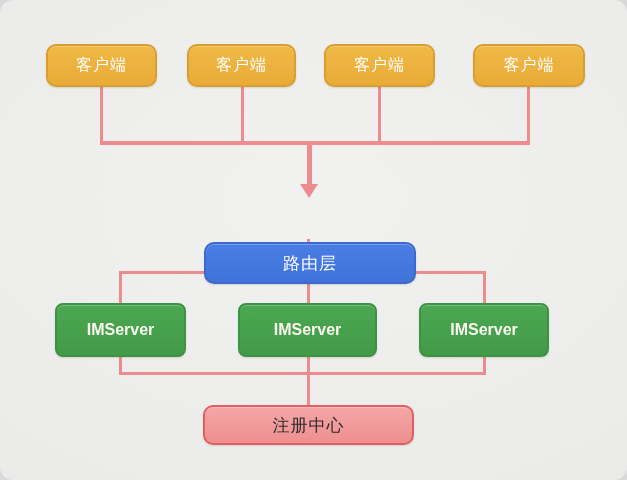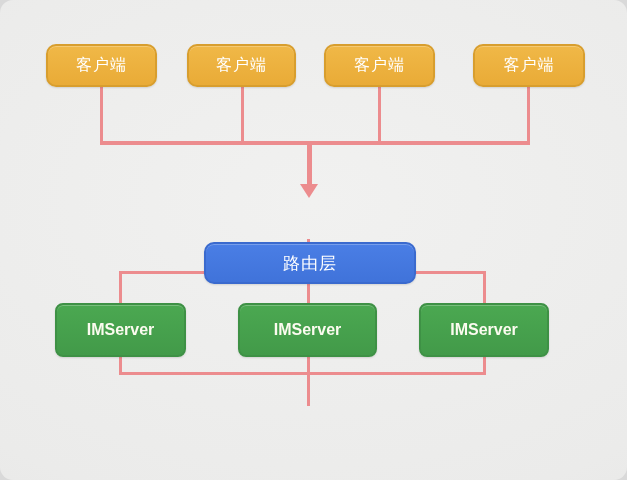--- a/index.html
+++ b/index.html
@@ -92,14 +92,17 @@
   <div class="node server" style="left:55px;width:131px">
     <span>IMServer</span>
   </div>
   <div class="node server" style="left:238px;width:139px">
     <span>IMServer</span>
   </div>
   <div class="node server" style="left:419px;width:130px">
     <span>IMServer</span>
   </div>
 
+  <div class="node registry">
+    <span>注册中心</span>
+  </div>
 
 </div>
 
 </body></html>

